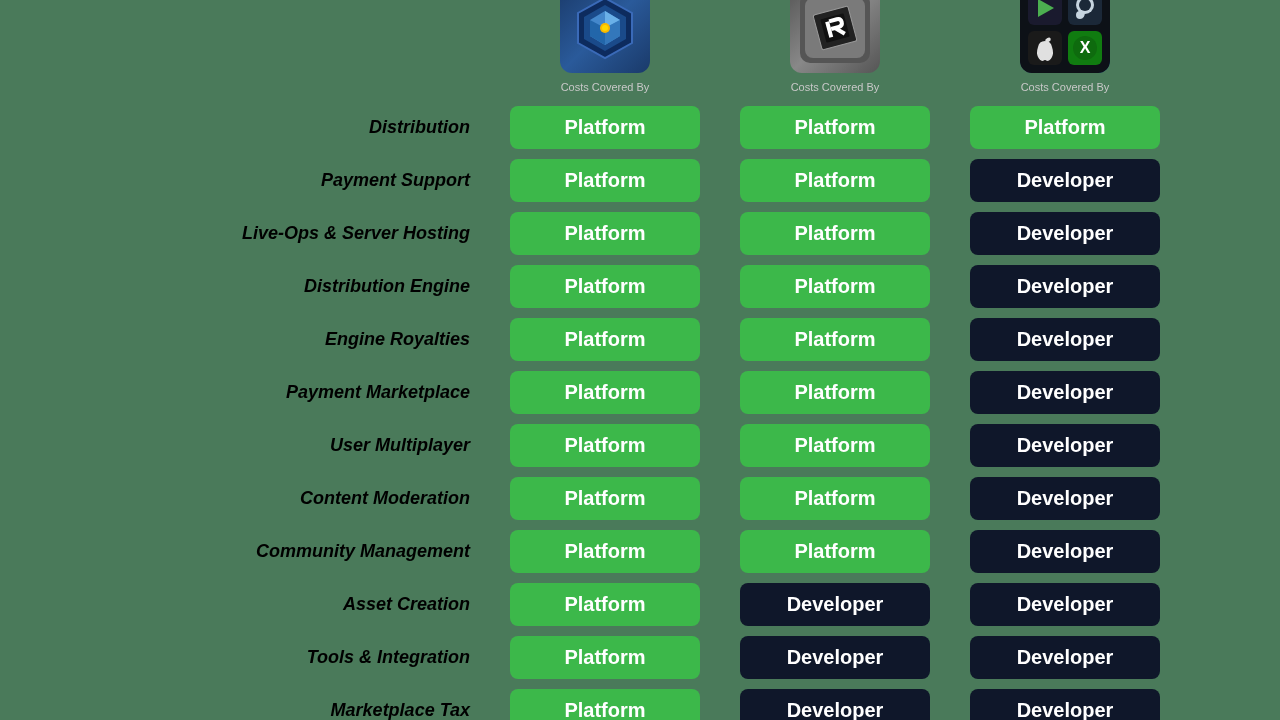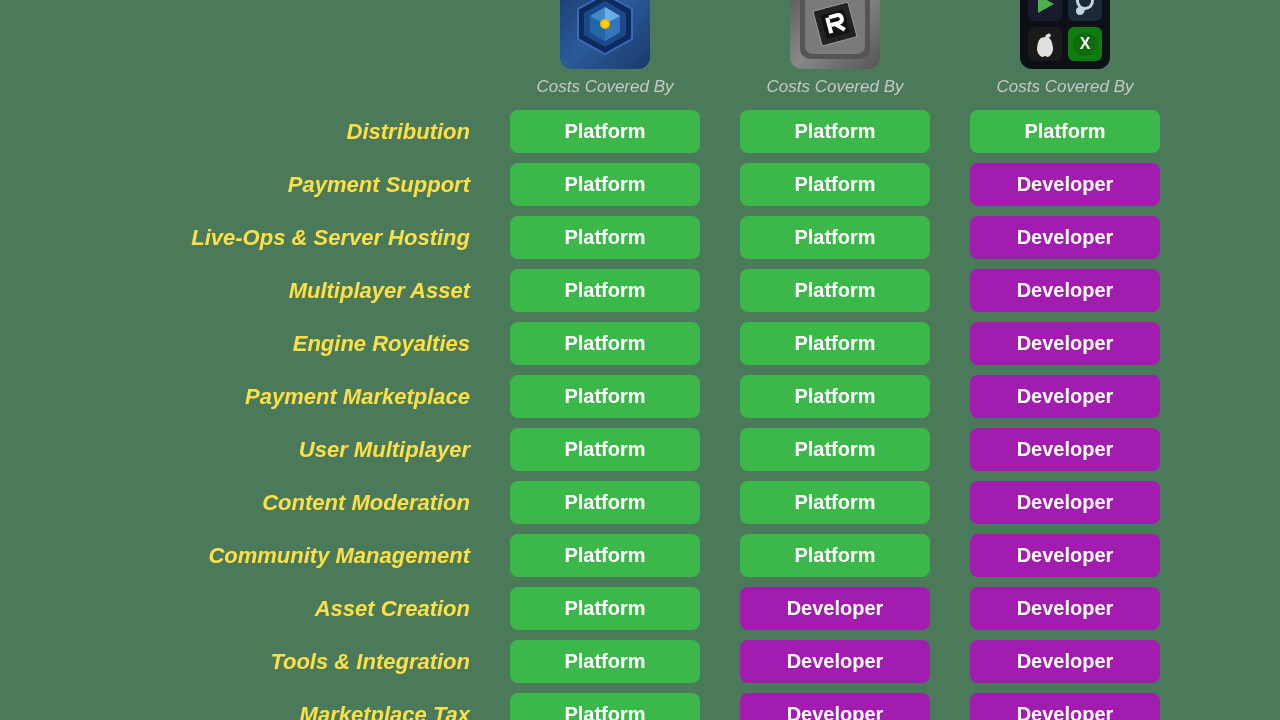--- a/index.html
+++ b/index.html
@@ -36,30 +36,29 @@
       width: 90px;
       height: 90px;
       border-radius: 12px;
       margin-bottom: 8px;
       display: flex;
       align-items: center;
       justify-content: center;
       overflow: hidden;
     }
     .costs-label {
-      font-size: 17px;
+      font-size: 11px;
       color: #c8c8c8;
       text-align: right;
-      font-style: italic;
     }
     .row-label {
       text-align: right;
       padding-right: 20px;
-      color: #fde047;
-      font-size: 22px;
+      color: #000000;
+      font-size: 18px;
       font-weight: bold;
       font-style: italic;
       padding-top: 6px;
       padding-bottom: 6px;
     }
     .cell {
       display: flex;
       align-items: flex-end;
       justify-content: center;
       padding: 5px 10px;
@@ -70,21 +69,21 @@
       border-radius: 8px;
       text-align: center;
       font-size: 20px;
       font-weight: bold;
       color: white;
     }
     .badge-platform {
       background-color: #3cb84a;
     }
     .badge-developer {
-      background-color: #a21caf;
+      background-color: #0f172a;
     }
 
     
     .logo-unity {
       background: linear-gradient(135deg, #1a3a6a 0%, #2a5a9a 50%, #1a3a6a 100%);
     }
     .logo-roblox {
       background: linear-gradient(135deg, #555 0%, #888 50%, #555 100%);
     }
     .logo-multi {
@@ -186,21 +185,21 @@
         </div><div class="cell">
           <div class="badge badge-platform">Platform</div>
         </div><div class="cell">
           <div class="badge badge-developer">Developer</div>
         </div><div class="row-label">Live-Ops &amp; Server Hosting</div><div class="cell">
           <div class="badge badge-platform">Platform</div>
         </div><div class="cell">
           <div class="badge badge-platform">Platform</div>
         </div><div class="cell">
           <div class="badge badge-developer">Developer</div>
-        </div><div class="row-label">Multiplayer Asset</div><div class="cell">
+        </div><div class="row-label">Distribution Engine</div><div class="cell">
           <div class="badge badge-platform">Platform</div>
         </div><div class="cell">
           <div class="badge badge-platform">Platform</div>
         </div><div class="cell">
           <div class="badge badge-developer">Developer</div>
         </div><div class="row-label">Engine Royalties</div><div class="cell">
           <div class="badge badge-platform">Platform</div>
         </div><div class="cell">
           <div class="badge badge-platform">Platform</div>
         </div><div class="cell">

